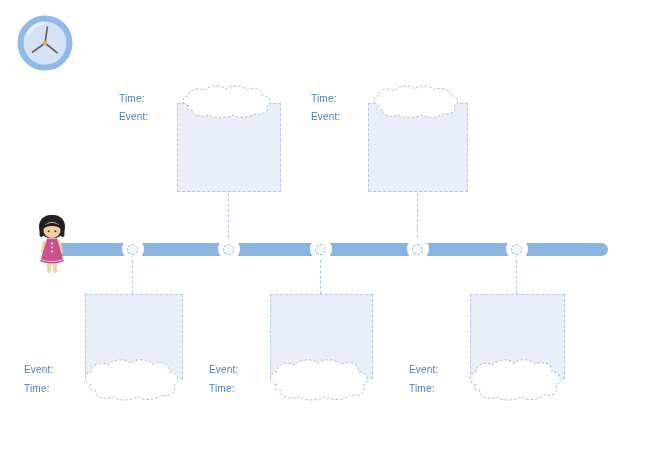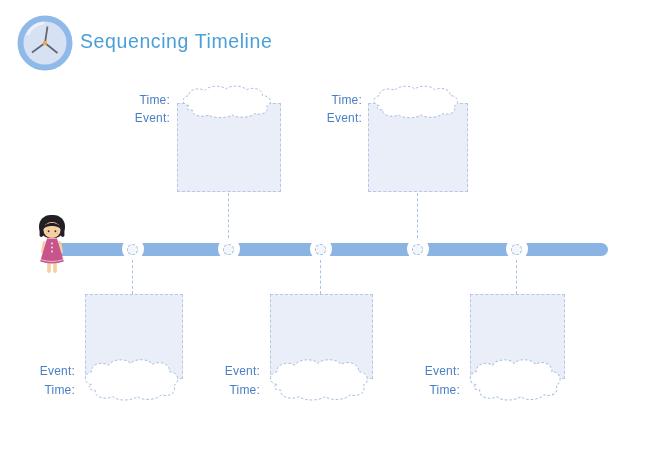--- a/index.html
+++ b/index.html
@@ -34,22 +34,22 @@
   .vl-d2{left:320px;top:260px;height:34px}
   .vl-d3{left:516px;top:260px;height:34px}
   
   .card-group{position:absolute;z-index:5;}
   .card-group .box{
     position:absolute;background:var(--card-fill,#e9eef8);
     border:1px dashed var(--card-border,#b7c8e5);box-sizing:border-box;
   }
   .card-group .cloud{position:absolute;overflow:visible;}
   .lbl{
-    position:absolute;left:0;width:58px;text-align:right;
-    font-size:12px;color:var(--label-text,#4a7fc5);letter-spacing:.2px;white-space:nowrap;
+    position:absolute;left:7px;width:58px;
+    font-size:10px;color:var(--label-text,#4a7fc5);letter-spacing:.2px;white-space:nowrap;
   }
   .upper{top:84px;height:112px;}
   .upper .lbl.time{top:9px}
   .upper .lbl.event{top:27px}
   .upper .box{top:19px;height:89px}
   .upper .cloud{top:0;height:36px}
   .uc1{left:112px;width:170px}
   .uc1 .box{left:65px;width:104px}
   .uc1 .cloud{left:67px;width:100px}
   .uc2{left:304px;width:166px}
@@ -80,21 +80,20 @@
   <div class="header">
     <svg class="logo" viewBox="0 0 56 56">
       <circle cx="28" cy="28" r="24.5" fill="#d7e1f4"></circle>
       <circle cx="28" cy="28" r="24.5" fill="none" stroke="#8fb9e8" stroke-width="6"></circle>
       <path d="M11,19 A20,20 0 0 1 26,8" stroke="rgba(255,255,255,.55)" stroke-width="3" fill="none" stroke-linecap="round"></path>
       <line x1="28" y1="28" x2="30.5" y2="11.5" stroke="#63656e" stroke-width="1.7"></line>
       <line x1="28" y1="28" x2="15" y2="37.5" stroke="#63656e" stroke-width="1.7"></line>
       <line x1="28" y1="28" x2="40.5" y2="38" stroke="#63656e" stroke-width="1.7"></line>
       <circle cx="28" cy="28" r="2.2" fill="#f2a93b"></circle>
     </svg>
-    <h1 class="page-title">Sequencing Timeline</h1>
   </div>
 
   <div class="tl-bar"></div>
   <div class="punch p1"></div>
   <div class="punch p2"></div>
   <div class="punch p3"></div>
   <div class="punch p4"></div>
   <div class="punch p5"></div>
   <div class="vline vl-u1"></div>
   <div class="vline vl-u2"></div>

